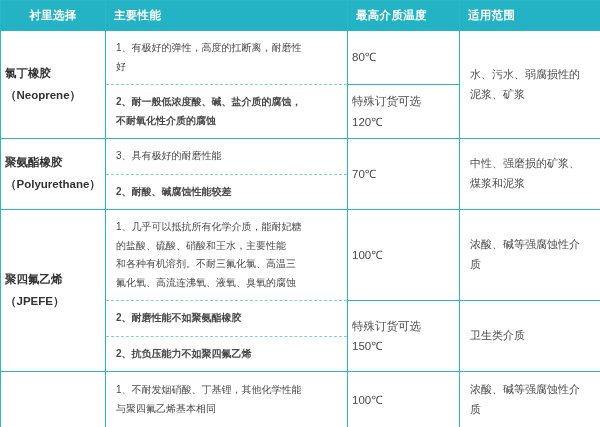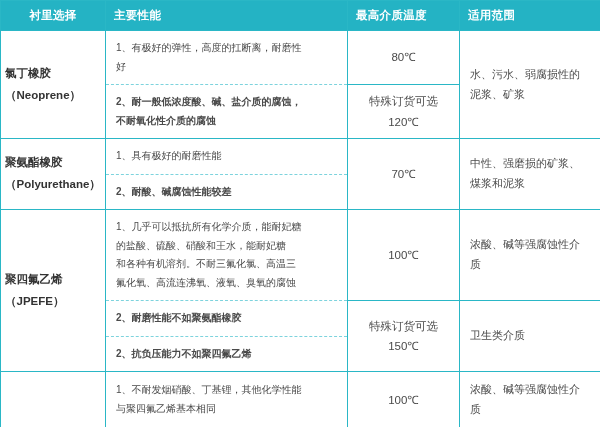--- a/index.html
+++ b/index.html
@@ -64,21 +64,21 @@
   td.perf.dashed-bottom {
     border-bottom: 1px dashed #7dd3dd;
   }
   td.perf.dashed-top {
     border-top: 1px dashed #7dd3dd;
     font-weight: bold;
   }
   td.temp {
     font-size: 11.5px;
     color: #4a4a4a;
-    text-align: center;
+    text-align: left;
     line-height: 1.75;
     padding: 6px 4px;
   }
   td.scope {
     font-size: 11px;
     color: #4a4a4a;
     line-height: 1.8;
     padding: 8px 10px;
     text-align: left;
   }
@@ -129,39 +129,39 @@
             <span class="nowrap-line">特殊订货可选</span>
             <span class="nowrap-line">120℃</span>
           </td>
       </tr>
 
       <tr>
         <td class="lining" rowspan="2">
             <span class="nowrap-line">聚氨酯橡胶</span>
             <span class="nowrap-line">（Polyurethane）</span>
           </td>
-        <td class="perf dashed-bottom">1、具有极好的耐磨性能</td>
+        <td class="perf dashed-bottom">3、具有极好的耐磨性能</td>
         <td class="temp" rowspan="2">70℃</td>
         <td class="scope" rowspan="2">
             <span class="nowrap-line">中性、强磨损的矿浆、</span>
             <span class="nowrap-line">煤浆和泥浆</span>
           </td>
       </tr>
       <tr>
         <td class="perf dashed-top">2、耐酸、碱腐蚀性能较差</td>
       </tr>
 
       <tr>
         <td class="lining" rowspan="3">
             <span class="nowrap-line">聚四氟乙烯</span>
             <span class="nowrap-line">（JPEFE）</span>
           </td>
         <td class="perf dashed-bottom">
             <span class="nowrap-line">1、几乎可以抵抗所有化学介质，能耐妃糖</span>
-            <span class="nowrap-line">的盐酸、硫酸、硝酸和王水，能耐妃糖</span>
+            <span class="nowrap-line">的盐酸、硫酸、硝酸和王水，主要性能</span>
             <span class="nowrap-line">和各种有机溶剂。不耐三氟化氯、高温三</span>
             <span class="nowrap-line">氟化氧、高流连沸氧、液氧、臭氧的腐蚀</span>
           </td>
         <td class="temp">100℃</td>
         <td class="scope">
             <span class="nowrap-line">浓酸、碱等强腐蚀性介</span>
             <span class="nowrap-line">质</span>
           </td>
       </tr>
       <tr>

